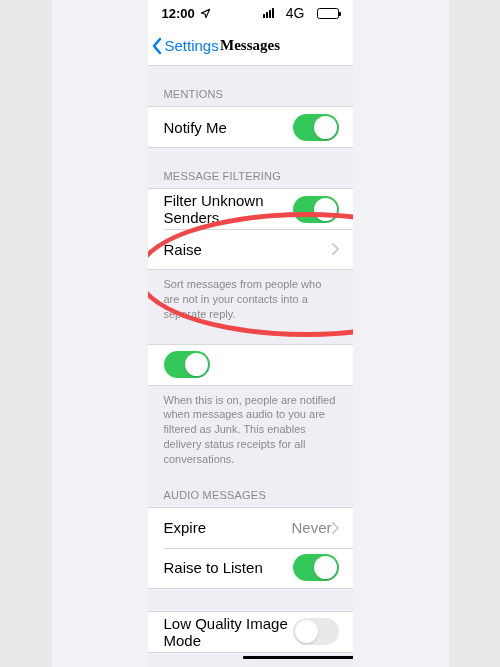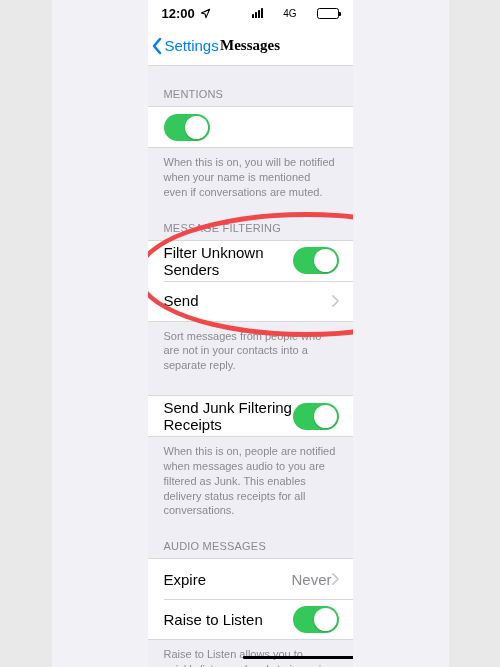--- a/index.html
+++ b/index.html
@@ -43,22 +43,22 @@
       background: #fff;
     }
     .status-left {
       display: flex;
       align-items: center;
       gap: 5px;
     }
     .status-right {
       display: flex;
       align-items: center;
-      gap: 20px;
-      font-size: 10px;
+      gap: 12px;
+      font-size: 14px;
       font-weight: 500;
       justify-content: space-between;
     }
     .bars {
       display: flex;
       align-items: flex-end;
       gap: 1px;
     }
     .bars span {
       width: 2px;
@@ -252,48 +252,47 @@
             <polyline points="8,2 2,9 8,16"></polyline>
           </svg>
         <span>Settings</span>
       </div>
       <div class="nav-title">Messages</div>
     </div>
 
     <div class="section-header">MENTIONS</div>
     <div class="cell-group">
       <div class="cell">
+        <div class="cell-label">Notify Me</div>
         <div class="switch on">
             <div class="knob"></div>
           </div>
       </div>
     </div>
-    <div class="section-footer">When this is on, you will be notified when your name is mentioned even if conversations are muted.</div>
 
     <div class="section-header">MESSAGE FILTERING</div>
     <div class="cell-group">
       <div class="cell">
         <div class="cell-label">Filter Unknown Senders</div>
         <div class="switch on">
             <div class="knob"></div>
           </div>
       </div>
       <div class="cell">
-        <div class="cell-label">Send</div>
+        <div class="cell-label">Raise</div>
         <svg class="chev" viewBox="0 0 8 14">
             <polyline points="1,1 7,7 1,13"></polyline>
           </svg>
       </div>
     </div>
     <div class="section-footer">Sort messages from people who are not in your contacts into a separate reply.</div>
 
     <div class="gap"></div>
     <div class="cell-group">
       <div class="cell">
-        <div class="cell-label">Send Junk Filtering Receipts</div>
         <div class="switch on">
             <div class="knob"></div>
           </div>
       </div>
     </div>
     <div class="section-footer">When this is on, people are notified when messages audio to you are filtered as Junk. This enables delivery status receipts for all conversations.</div>
 
     <div class="section-header">AUDIO MESSAGES</div>
     <div class="cell-group">
       <div class="cell">
@@ -303,21 +302,20 @@
             <polyline points="1,1 7,7 1,13"></polyline>
           </svg>
       </div>
       <div class="cell">
         <div class="cell-label">Raise to Listen</div>
         <div class="switch on">
             <div class="knob"></div>
           </div>
       </div>
     </div>
-    <div class="section-footer">Raise to Listen allows you to quickly listen and reply to incoming audio messages by raising the phone to your ear.</div>
 
     <div class="gap"></div>
     <div class="cell-group">
       <div class="cell">
         <div class="cell-label">Low Quality Image Mode</div>
         <div class="switch off">
             <div class="knob"></div>
           </div>
       </div>
     </div>

